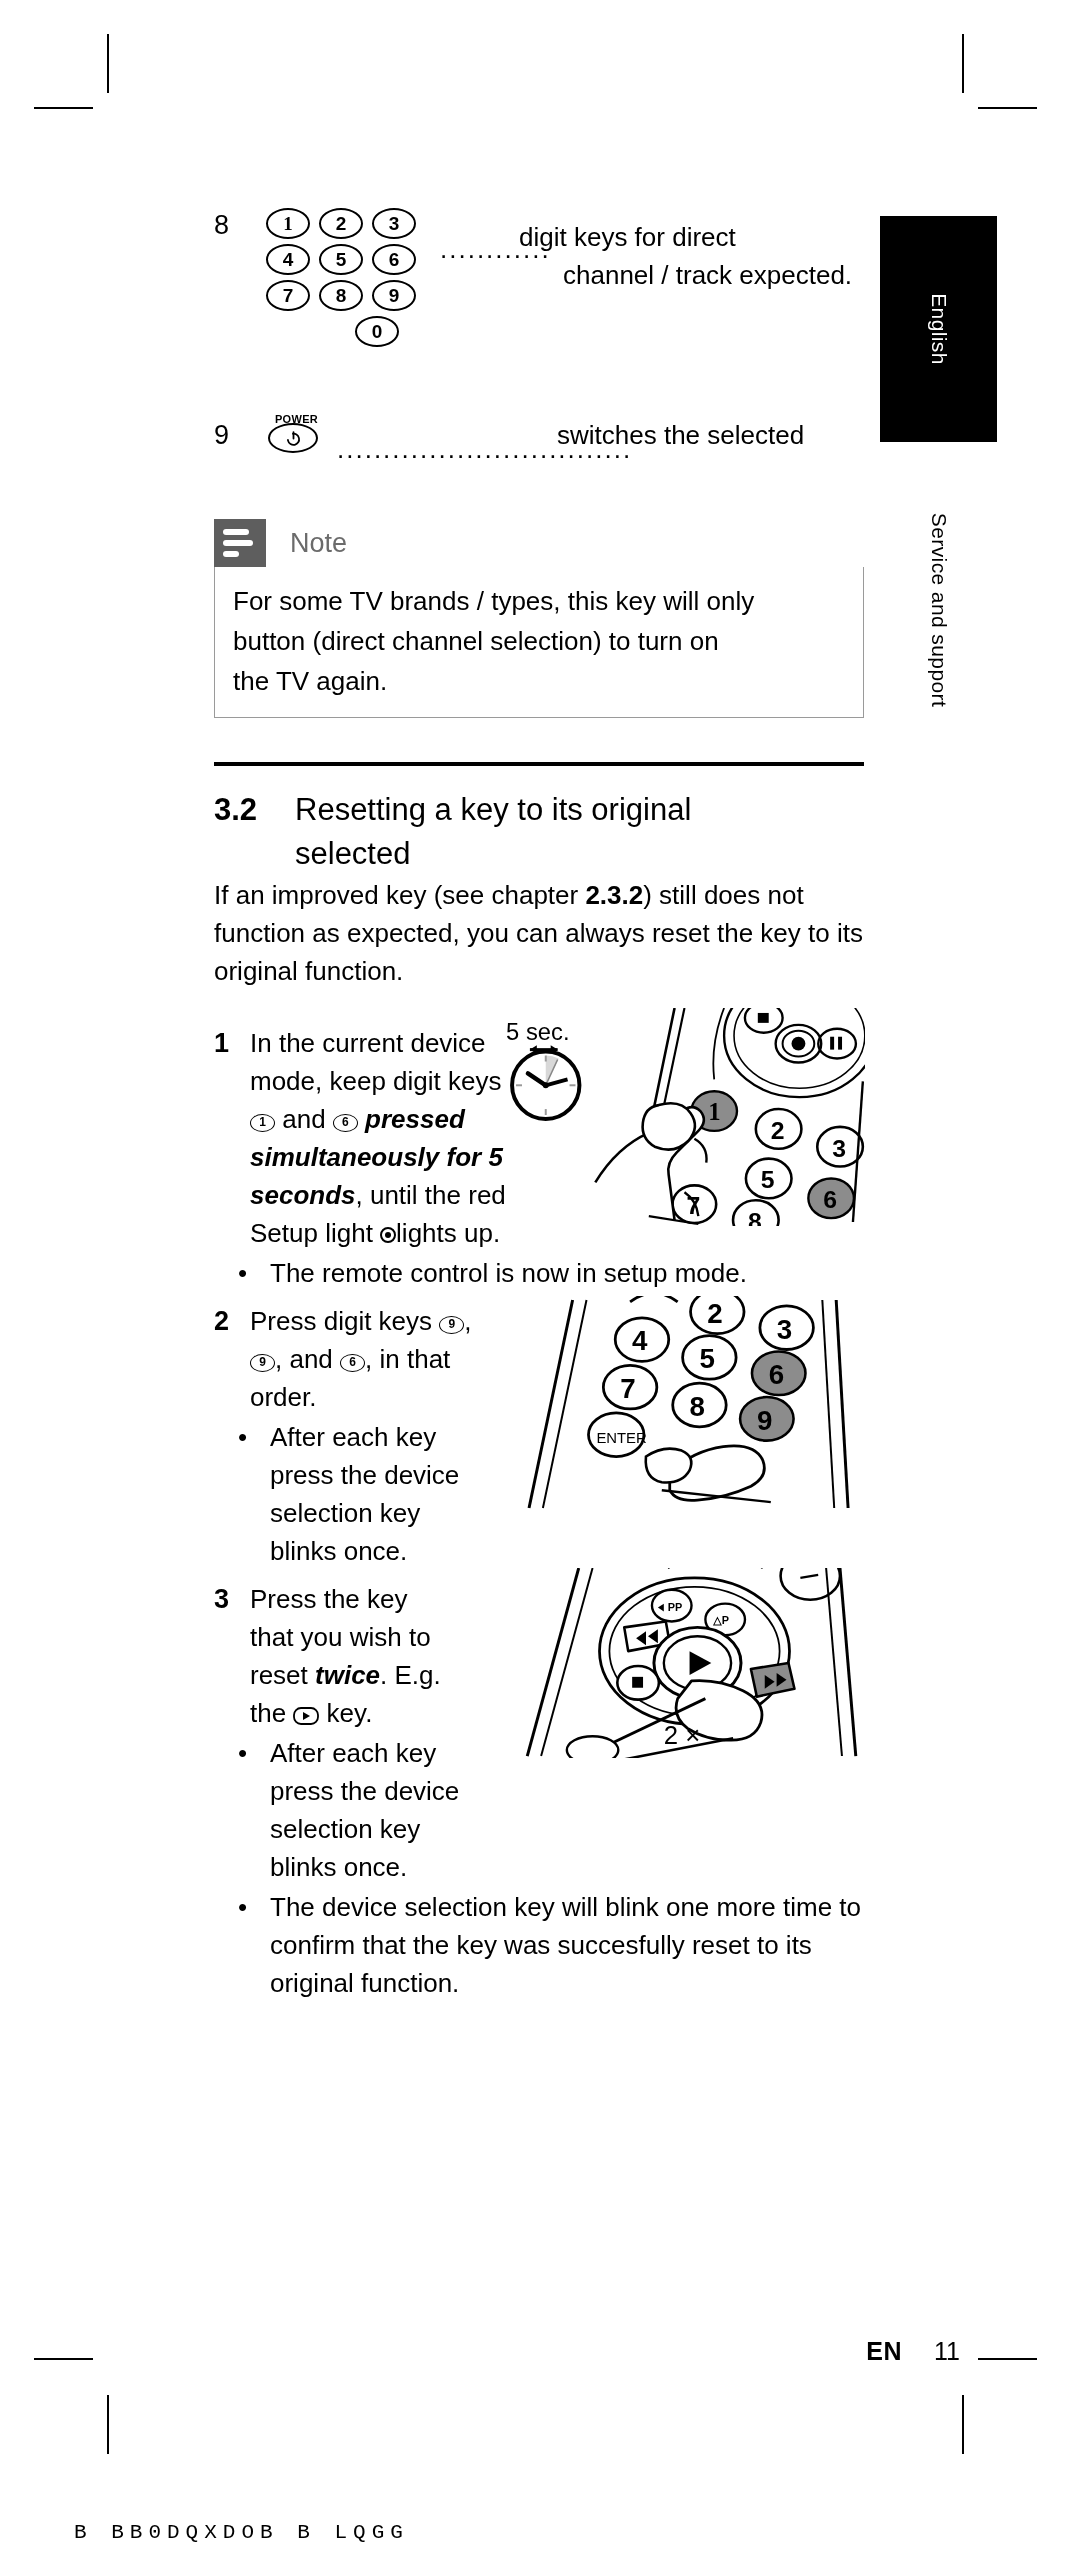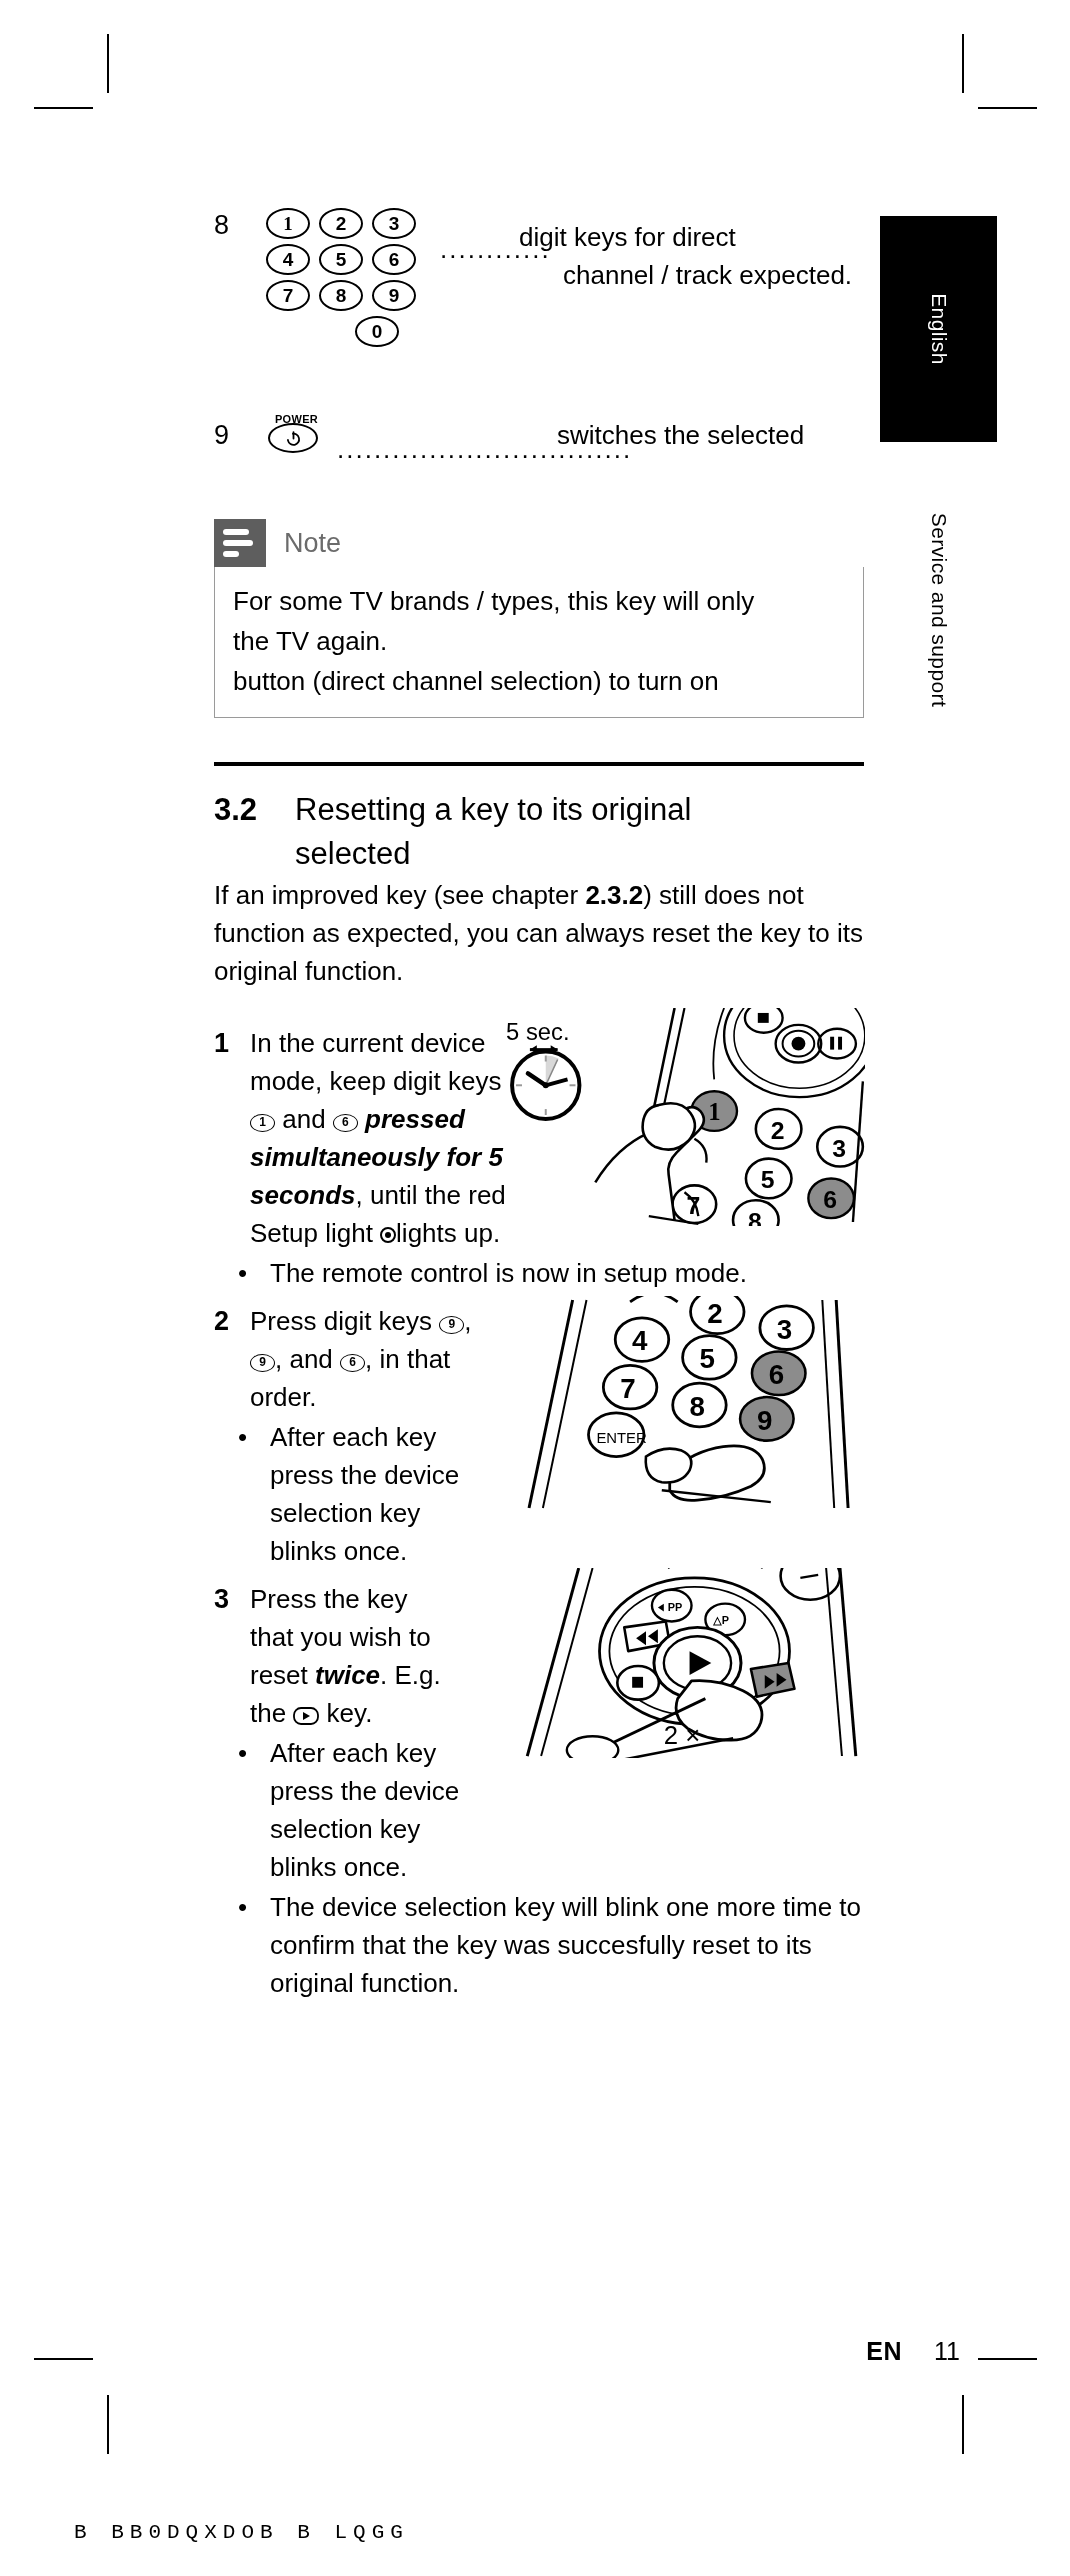--- a/index.html
+++ b/index.html
@@ -94,21 +94,21 @@
   .note-head { display:flex; align-items:center; height:48px; }
   .note-icon {
     width:52px; height:48px; background:#5e5e5e;
     display:flex; flex-direction:column; justify-content:center;
     align-items:flex-start; padding-left:9px; box-sizing:border-box;
   }
   .note-icon i { display:block; background:#fff; border-radius:4px; margin:2.5px 0; height:6px; }
   .note-icon i:nth-child(1){ width:26px; }
   .note-icon i:nth-child(2){ width:30px; }
   .note-icon i:nth-child(3){ width:16px; }
-  .note-title { margin-left:18px; font-size:27px; color:#6b6b6b; font-weight:400; }
+  .note-title { margin-left:24px; font-size:27px; color:#6b6b6b; font-weight:400; }
   .note-body {
     border:1px solid #9a9a9a; border-top:none;
     padding:14px 18px 16px 18px;
     font-size:26px; line-height:40px;
   }
   .note-body .nb-line { display:block; white-space:nowrap; }
 
   
   .rule { height:4px; background:#000; margin-top:44px; }
   .sec-head { display:flex; margin-top:22px; }
@@ -231,22 +231,22 @@
       <div class="note-head">
         <div class="note-icon">
           <i></i>
             <i></i>
             <i></i>
         </div>
         <div class="note-title">Note</div>
       </div>
       <div class="note-body">
         <span class="nb-line">For some TV brands / types, this key will only</span>
+        <span class="nb-line">button (direct channel selection) to turn on</span>
         <span class="nb-line">the TV again.</span>
-        <span class="nb-line">button (direct channel selection) to turn on</span>
       </div>
     </div>
 
     <div class="rule"></div>
     <div class="sec-head">
       <div class="sec-num">3.2</div>
       <div class="sec-title">
         <span>Resetting a key to its original</span><br>
         <span>selected</span>
       </div>

